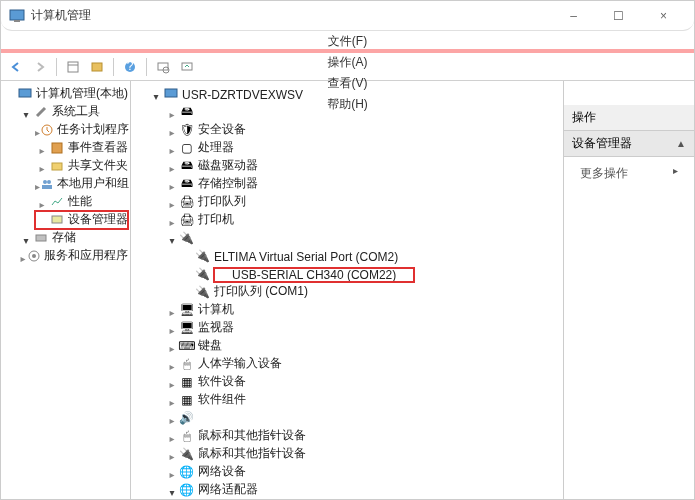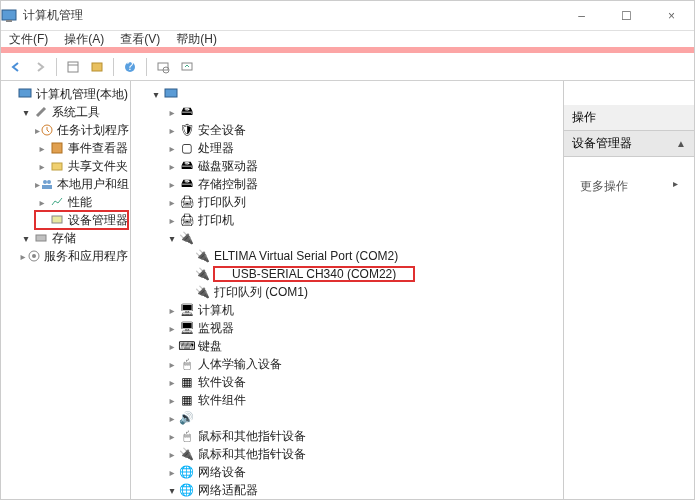--- a/index.html
+++ b/index.html
@@ -1,33 +1,33 @@
 <!DOCTYPE html>
 <html><head>
 <meta charset="utf-8">
 <style>
 * { margin:0; padding:0; box-sizing:border-box; font-family:"Microsoft YaHei","Segoe UI",sans-serif; font-size:12px; }
 body { background:#fff; width:695px; height:500px; overflow:hidden; border:1px solid #ccc; }
-.titlebar { height:30px; display:flex; align-items:center; padding:0 0; border-bottom:1px solid #e0e0e0; }
+.titlebar { height:30px; display:flex; align-items:center; padding:0 8px; border-bottom:1px solid #e0e0e0;border-radius:11px; }
 .titlebar .icon { width:16px; height:16px; margin-right:6px; }
 .titlebar .title { flex:1; color:#333; }
 .titlebar .btn { width:45px; height:30px; display:flex; align-items:center; justify-content:center; color:#666; }
-.menubar { height:22px; display:flex; align-items:center; padding:0 0; border-bottom:6px solid #fca5a5; }
+.menubar { height:22px; display:flex; align-items:center; padding:0 0; border-bottom:4px solid #fca5a5;flex-direction:column; }
 .menubar .menu { padding:2px 8px; color:#333; }
 .toolbar { height:28px; display:flex; align-items:center; padding:0 4px; border-bottom:1px solid #d0d0d0; gap:2px; }
 .toolbar .tbtn { width:22px; height:22px; display:flex; align-items:center; justify-content:center; border:1px solid transparent; }
 .toolbar .sep { width:1px; height:18px; background:#ccc; margin:0 3px; }
 .main { display:flex; height:420px; }
 .left { width:130px; border-right:1px solid #ccc; overflow:auto; padding:4px 2px; }
 .mid { flex:1; border-right:1px solid #ccc; overflow:auto; padding:4px 2px; }
 .right { width:130px; display:flex; flex-direction:column; }
 .right-head { background:#f0f0f0; padding:4px 8px; font-weight:500; border-bottom:1px solid #ccc;margin-top:24px; }
 .right-section { padding:4px 8px; background:#e8e8e8; border-bottom:1px solid #ccc; display:flex; justify-content:space-between; align-items:center; }
-.right-item { padding:21px 16px; color:#555; }
-.node { display:flex; align-items:center; height:18px; padding:1px 0; white-space:nowrap; }
+.right-item { padding:8px 16px; color:#555; }
+.node { display:flex; align-items:flex-end; height:18px; padding:1px 0; white-space:nowrap; }
 .arrow { width:14px; text-align:center; color:#888; font-size:10px; cursor:pointer; }
 .arrow.empty { visibility:hidden; }
 .icon-sm { width:16px; height:16px; margin-right:3px; display:inline-flex; align-items:center; justify-content:center; }
 .label { color:#222; }
 .highlight-box { outline:2px solid #e03030; outline-offset:-1px; }
 .childs { margin-left:16px; }
 svg { display:block; }
 .blacktri { color:#444; }
 </style>
 </head>
@@ -203,20 +203,21 @@
 
   <div class="mid">
     <div class="childs">
     <div class="node">
           <span class="arrow blacktri">▾</span>
           <span class="icon-sm">
             <svg width="14" height="14">
               <rect x="1" y="2" width="12" height="8" fill="#5a9bd5" stroke="#2e5c8a"></rect>
             </svg>
           </span>
+          <span class="label">USR-DZRTDVEXWSV</span>
         </div>
     <div class="childs">
       <div class="node">
             <span class="arrow">▸</span>
             <span class="icon-sm">🖴</span>
           </div>
       <div class="node">
             <span class="arrow">▸</span>
             <span class="icon-sm">🛡</span>
             <span class="label">安全设备</span>

